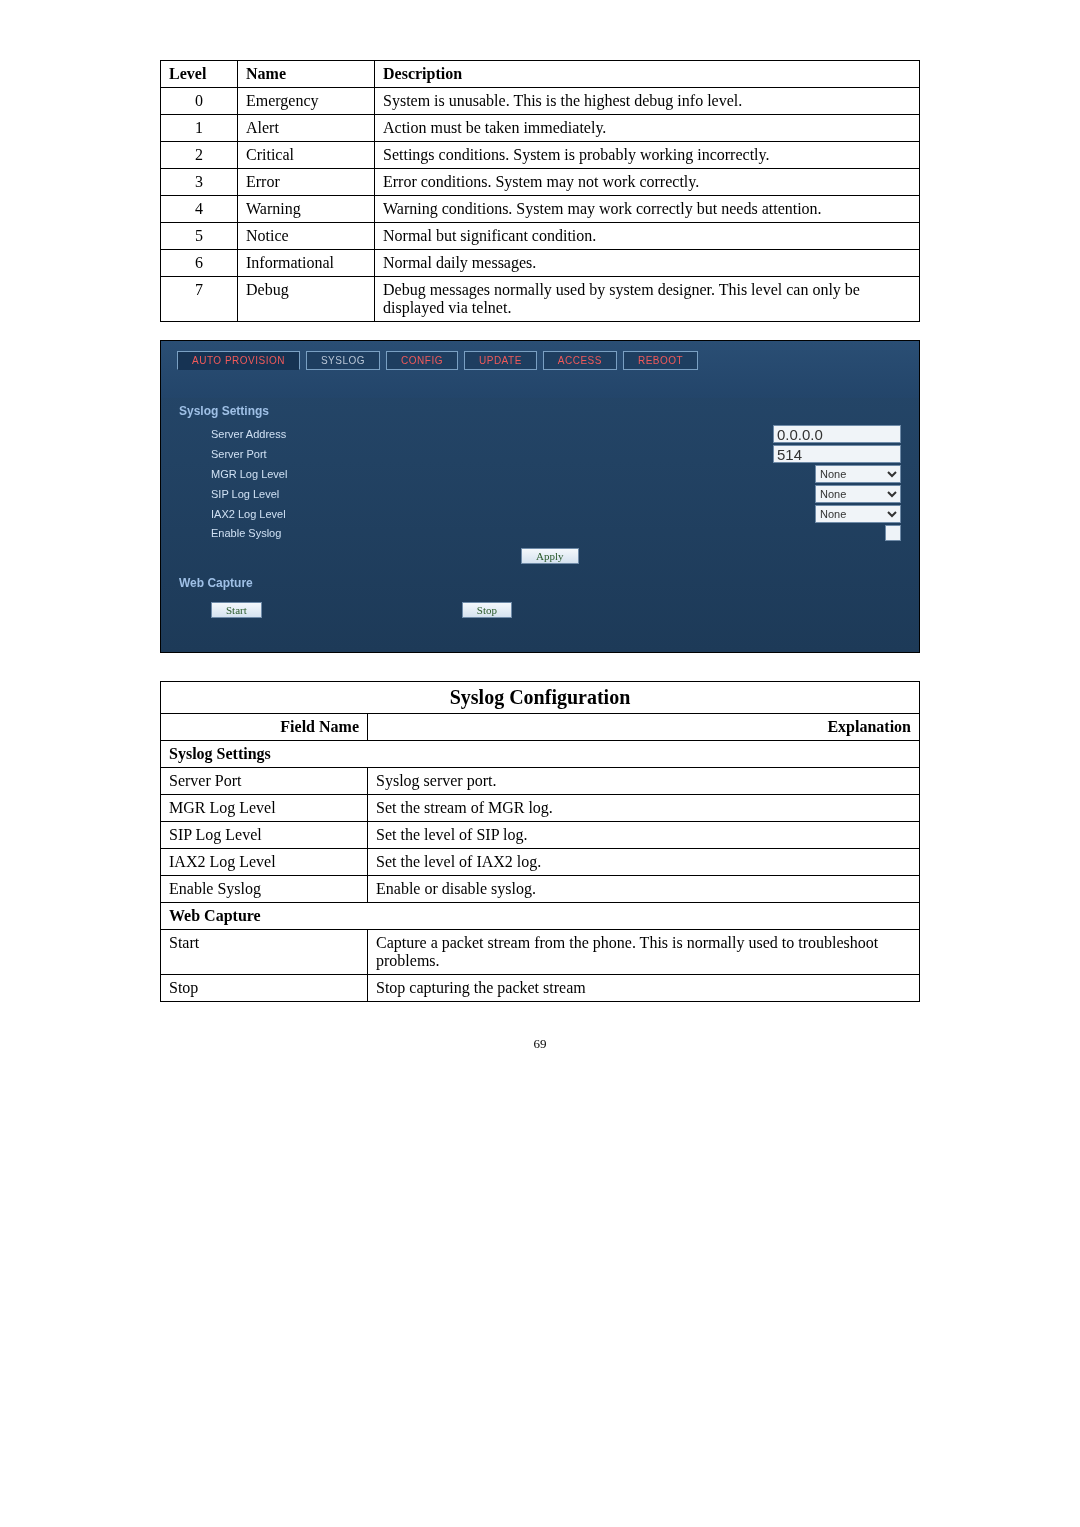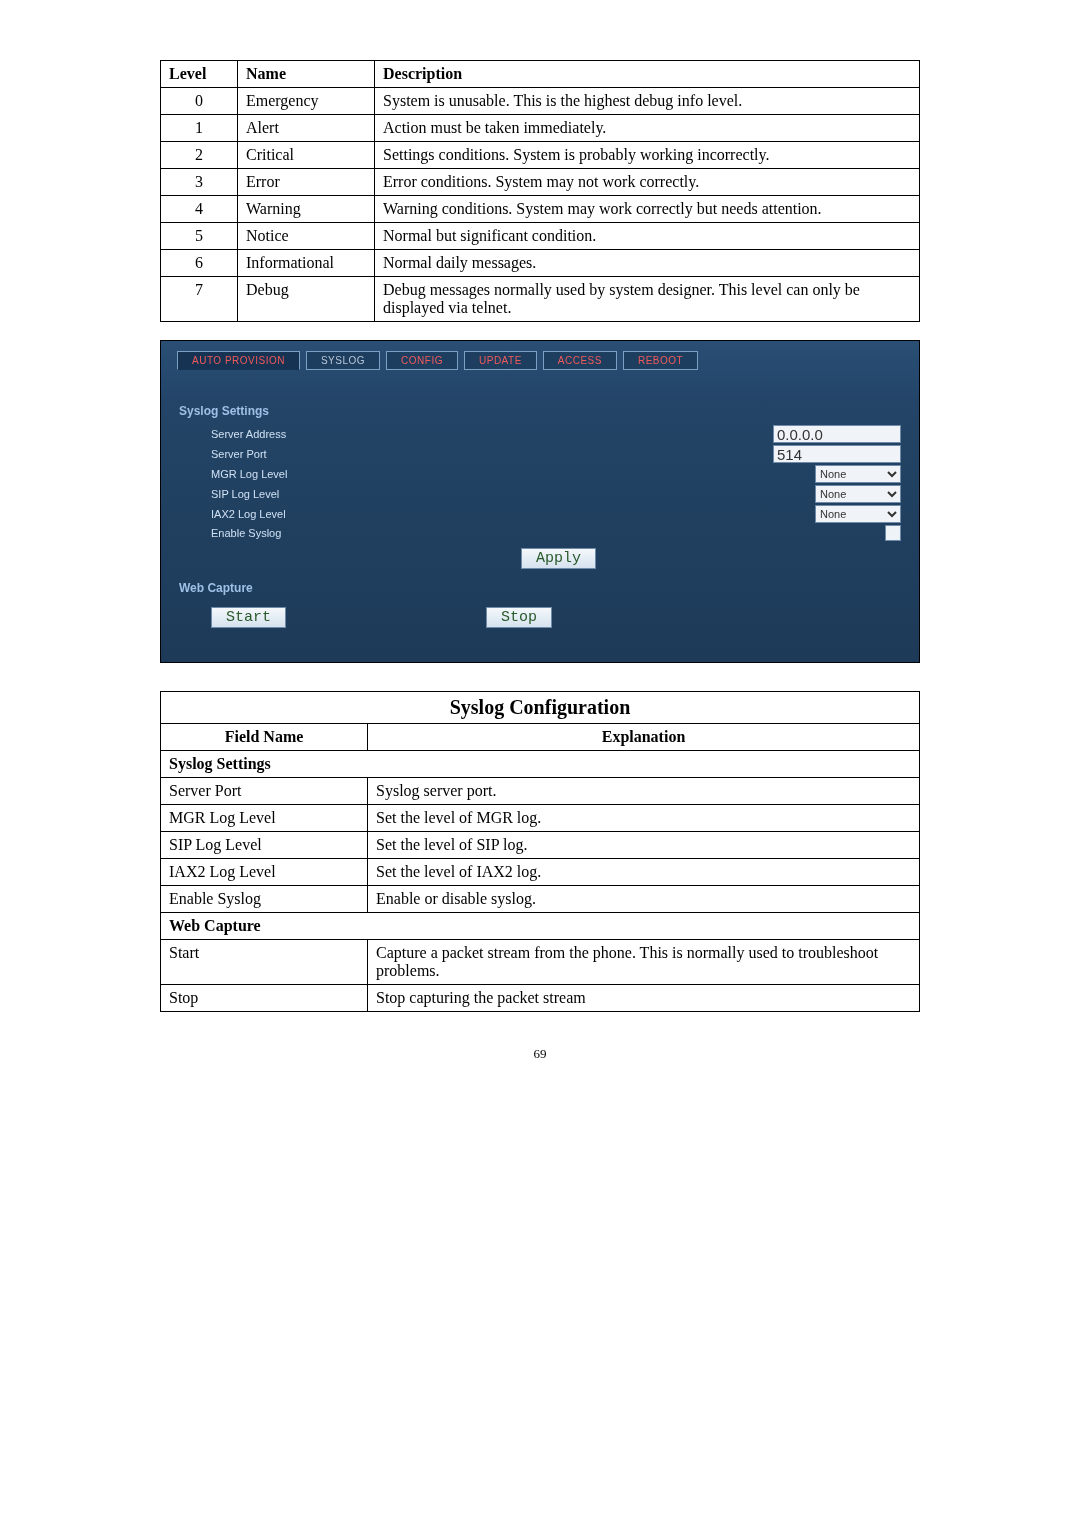--- a/index.html
+++ b/index.html
@@ -102,22 +102,22 @@
     border: 1px solid #6f8ba8;
     background: #eef3f8;
     display: inline-block;
   }
   .btn {
     display: inline-block;
     border: 1px solid #6f8ba8;
     background: linear-gradient(#f4f8fb, #d5e2ef);
     color: #2a5a2a;
     padding: 1px 14px;
-    font-size: 15px;
-    font-family: Liberation Mono, monospace;
+    font-size: 11px;
+    font-family: Liberation Serif, serif;
   }
   .btn-row { padding: 6px 0 6px 360px; }
   .capture-row { display:flex; gap: 200px; padding: 6px 18px 6px 50px; }
 
   table.config {
     border-collapse: collapse;
     width: 100%;
     margin-top: 28px;
   }
   table.config th, table.config td {
@@ -127,21 +127,21 @@
     font-size: 16px;
     text-align: left;
   }
   table.config .title-row td {
     text-align: center;
     font-size: 20px;
     font-weight: bold;
   }
   table.config .head-row td {
     font-weight: bold;
-    text-align: center;
+    text-align: right;
   }
   table.config .section td {
     font-weight: bold;
   }
   table.config td.fn { width: 190px; }
 
   .pagenum {
     text-align: center;
     font-size: 13px;
     margin-top: 34px;
@@ -263,21 +263,21 @@
     </tr>
     <tr class="section">
           <td colspan="2">Syslog Settings</td>
         </tr>
     <tr>
           <td class="fn">Server Port</td>
           <td>Syslog server port.</td>
         </tr>
     <tr>
           <td class="fn">MGR Log Level</td>
-          <td>Set the level of MGR log.</td>
+          <td>Set the stream of MGR log.</td>
         </tr>
     <tr>
           <td class="fn">SIP Log Level</td>
           <td>Set the level of SIP log.</td>
         </tr>
     <tr>
           <td class="fn">IAX2 Log Level</td>
           <td>Set the level of IAX2 log.</td>
         </tr>
     <tr>

